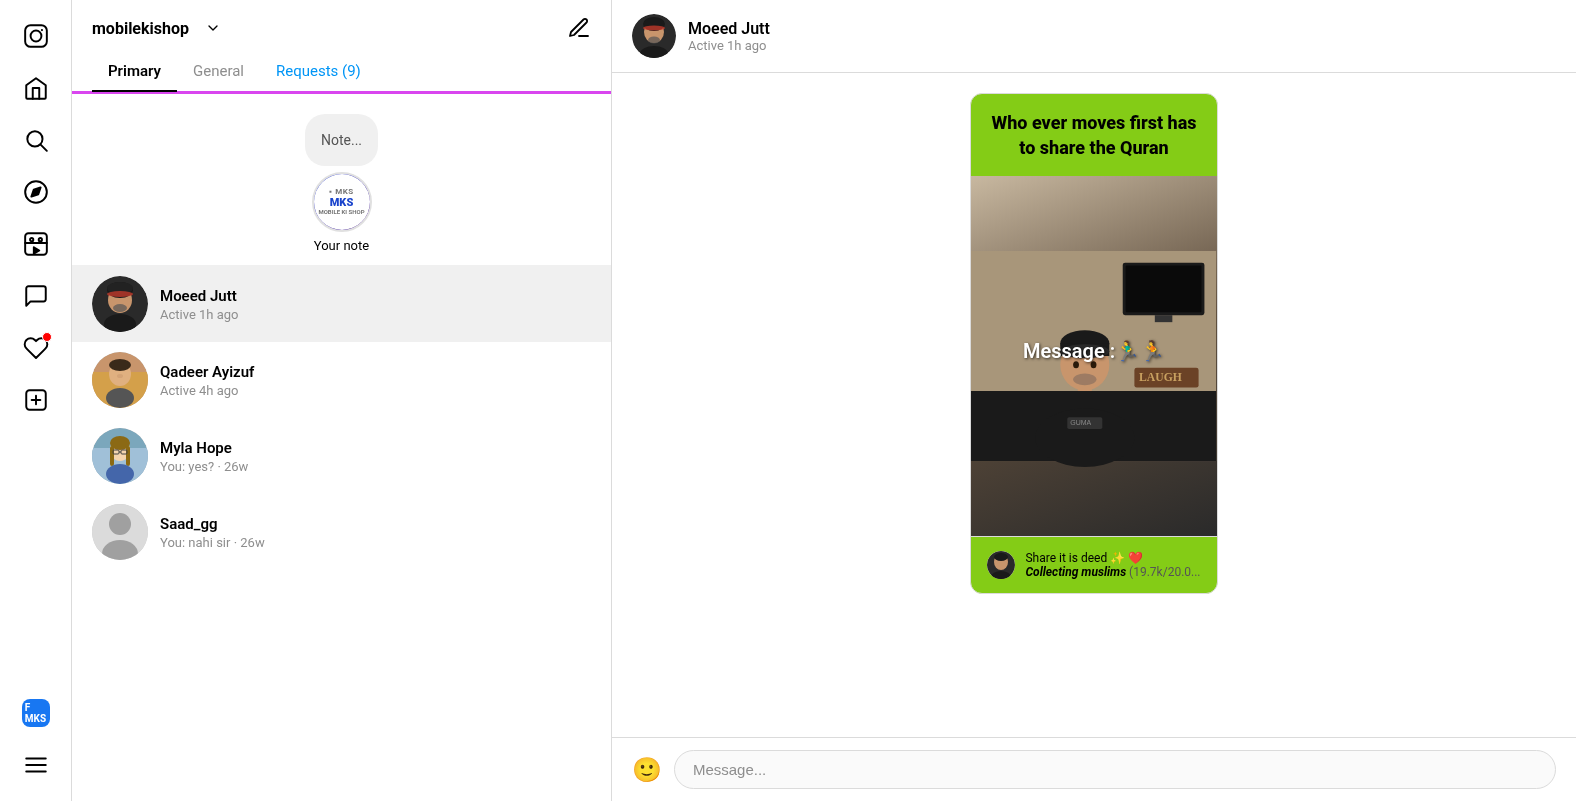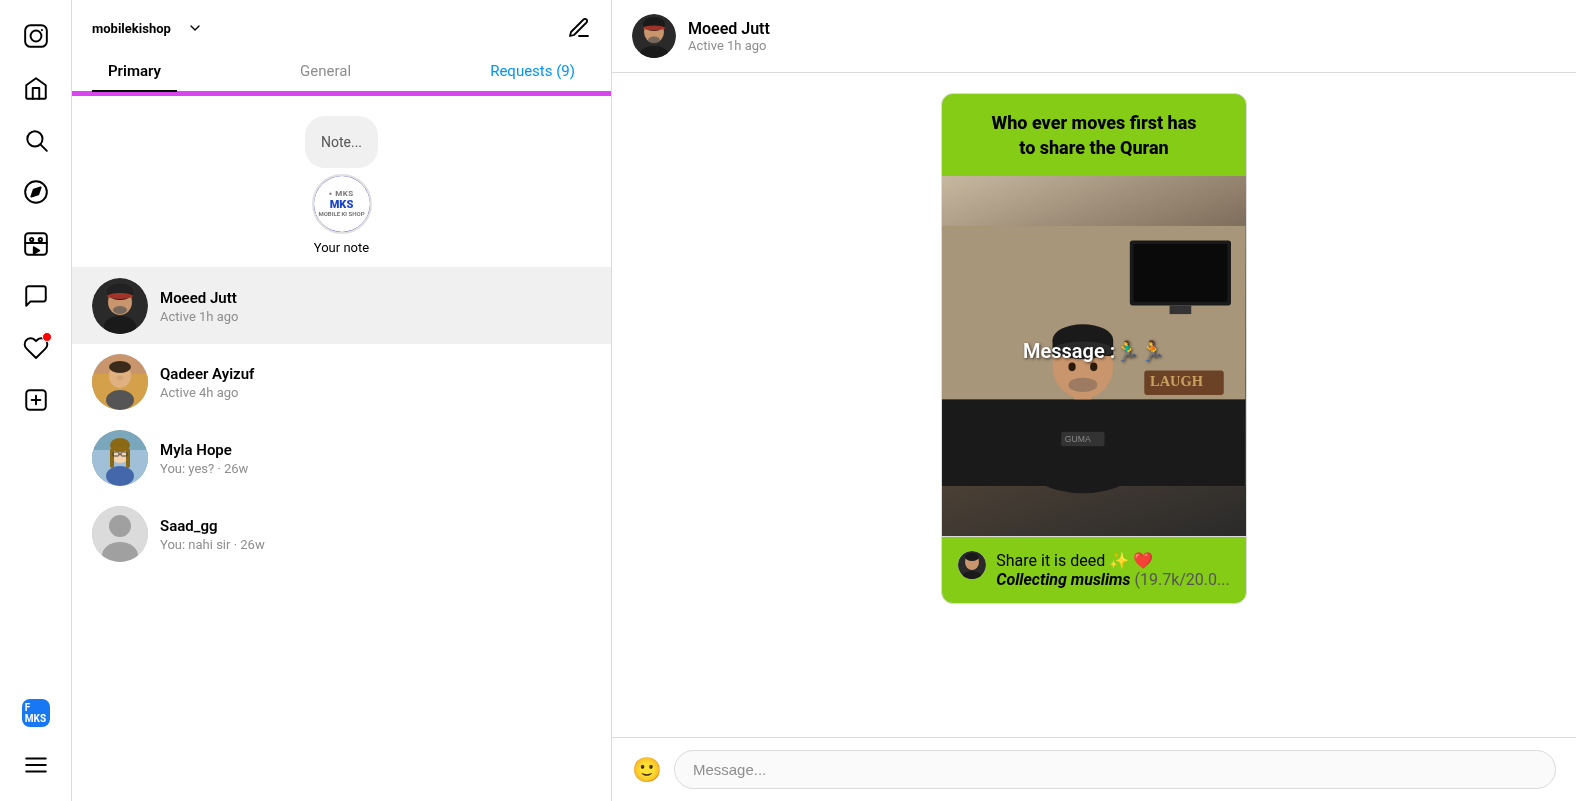--- a/index.html
+++ b/index.html
@@ -62,21 +62,21 @@
       flex-direction: column;
       background: #fff;
     }
     .inbox-header {
       padding: 16px 20px 0 20px;
       display: flex;
       align-items: center;
       justify-content: space-between;
     }
     .inbox-title {
-      font-size: 13px;
+      font-size: 16px;
       font-weight: 700;
       display: flex;
       align-items: center;
       gap: 16px;
       cursor: pointer;
       justify-content: space-between;
     }
     .inbox-title svg { width: 16px; height: 16px; }
     .compose-btn {
       cursor: pointer;
@@ -84,22 +84,21 @@
       align-items: center;
       justify-content: center;
     }
     .compose-btn svg { width: 24px; height: 24px; }
 
     
     .inbox-tabs {
       display: flex;
       padding: 0 20px;
       margin-top: 12px;
-      border-bottom: 5px solid #d946ef;
-      justify-content: space-between;
+      border-bottom: 3px solid #d946ef;
     }
     .tab {
       padding: 10px 16px;
       font-size: 15px;
       cursor: pointer;
       color: #8e8e8e;
       border-bottom: 2px solid transparent;
       margin-bottom: -1px;
     }
     .tab.active {
@@ -266,21 +265,21 @@
       color: white;
       font-size: 20px;
       font-weight: 600;
       text-shadow: 1px 1px 3px rgba(0,0,0,0.7);
       white-space: nowrap;
     }
 
     .post-caption {
       padding: 14px 16px;
       border-top: 1px solid #dbdbdb;
-      font-size: 16px;
+      font-size: 12px;
     }
     .post-caption .deed { color: #000; }
     .post-caption .bold-italic { font-weight: 700; font-style: italic; text-align: right; }
     .post-caption .muted { color: #555; }
 
     
     .msg-row {
       display: flex;
       align-items: flex-end;
       gap: 8px;

